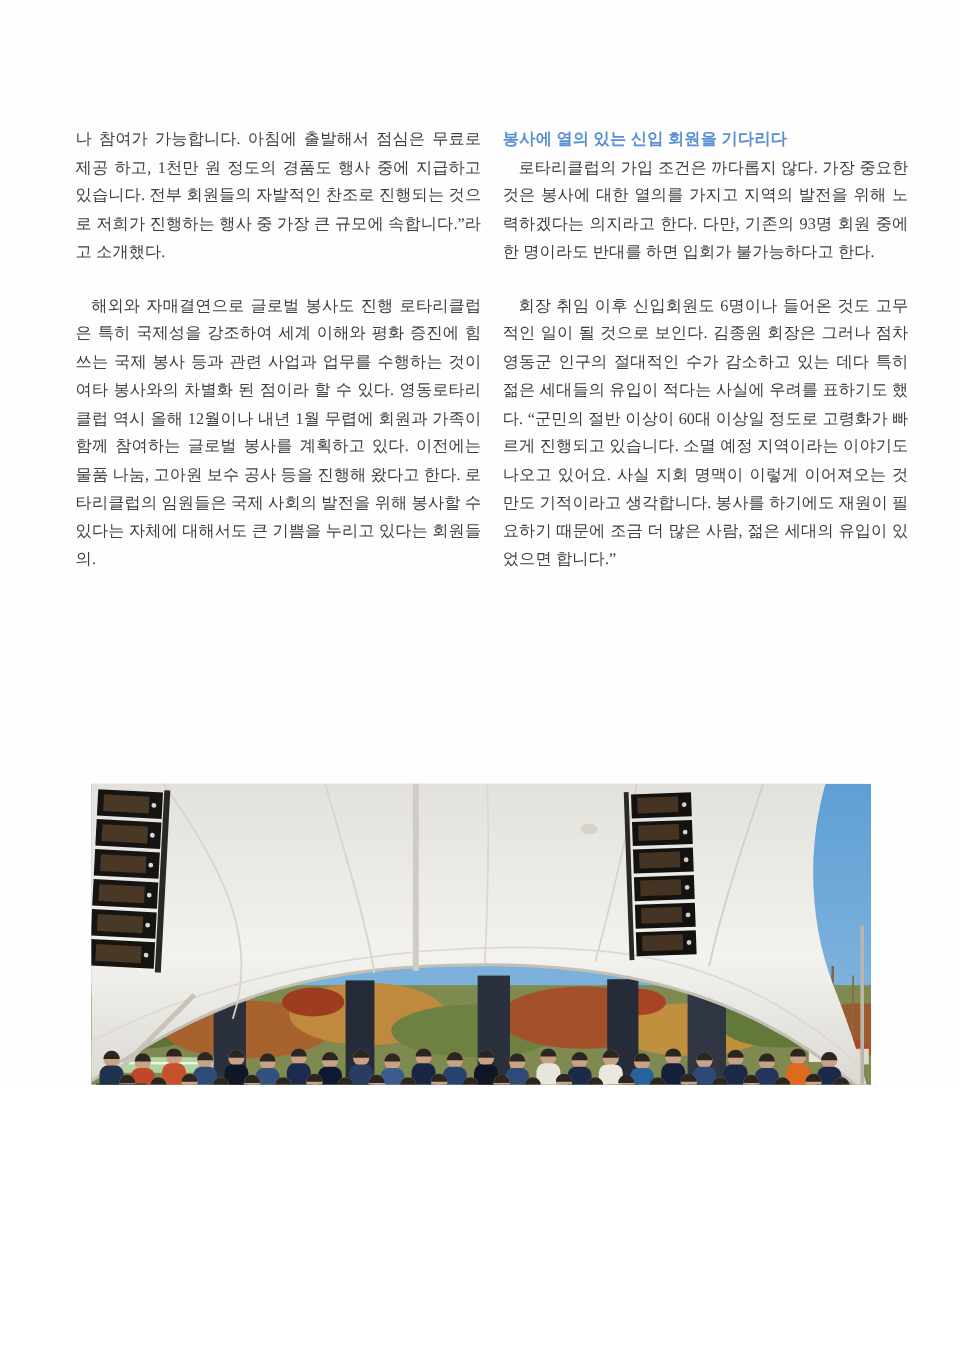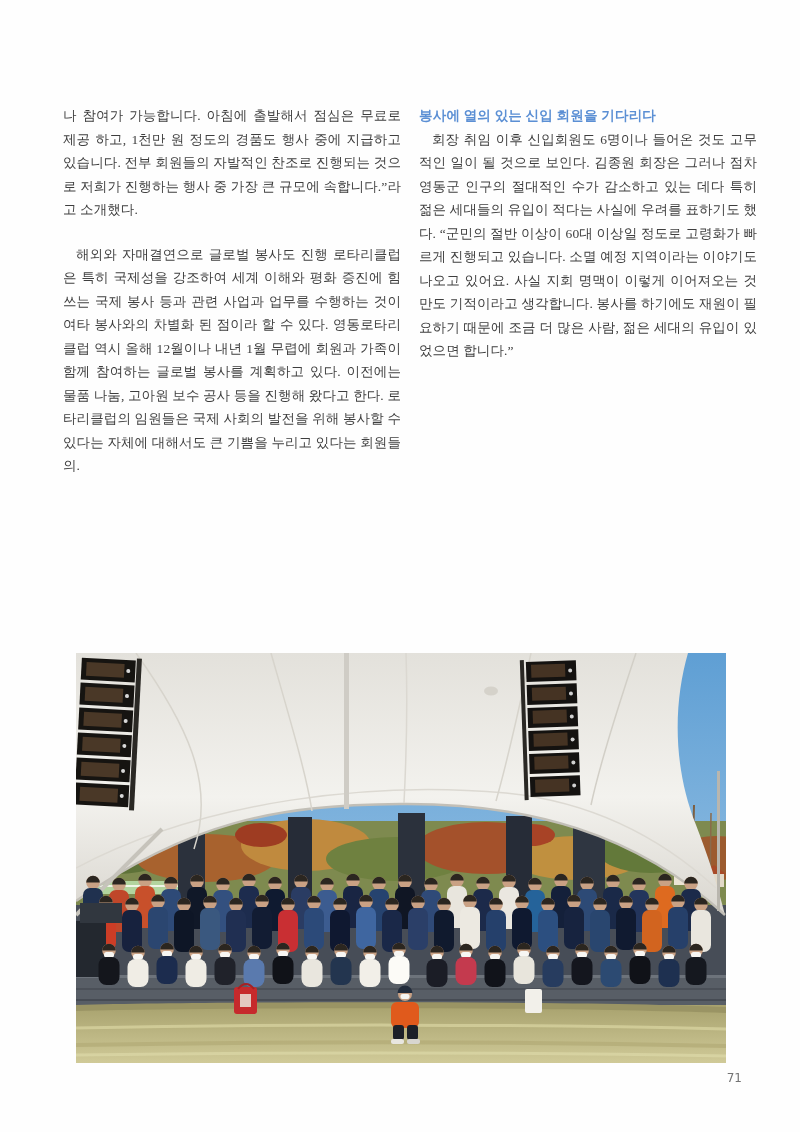--- a/index.html
+++ b/index.html
@@ -1,16 +1,16 @@
 <!DOCTYPE html>
 <html><head>
 <meta charset="utf-8">
 <style>
   html,body{margin:0;padding:0;background:#ffffff;}
-  .page{position:relative;width:800px;height:1132px;background:#fefefe;overflow:hidden;
+  .page{position:relative;width:800px;height:904px;background:#fefefe;overflow:hidden;
         font-family:"Liberation Serif","DejaVu Serif",serif;}
   .col{position:absolute;top:104px;width:338px;}
   .col-left{left:63px;}
   .col-right{left:419px;}
   .body-p{margin:0 0 21px 0;font-size:13.5px;line-height:23.5px;color:#3e3e3e;
           text-align:justify;word-break:break-all;letter-spacing:0.1px;}
   .indent{text-indent:13px;}
   .heading{margin:0;font-size:13.5px;line-height:23.5px;font-weight:bold;color:#5b8fd4;
            letter-spacing:0.2px;}
   .photo{position:absolute;left:76px;top:653px;width:650px;height:410px;margin:0;overflow:hidden;}
@@ -23,20 +23,21 @@
 
 <div class="page">
 
   <div class="col col-left">
     <p class="body-p">나 참여가 가능합니다. 아침에 출발해서 점심은 무료로 제공 하고, 1천만 원 정도의 경품도 행사 중에 지급하고 있습니다. 전부 회원들의 자발적인 찬조로 진행되는 것으로 저희가 진행하는 행사 중 가장 큰 규모에 속합니다.”라고 소개했다.</p>
     <p class="body-p indent">해외와 자매결연으로 글로벌 봉사도 진행 로타리클럽은 특히 국제성을 강조하여 세계 이해와 평화 증진에 힘쓰는 국제 봉사 등과 관련 사업과 업무를 수행하는 것이 여타 봉사와의 차별화 된 점이라 할 수 있다. 영동로타리클럽 역시 올해 12월이나 내년 1월 무렵에 회원과 가족이 함께 참여하는 글로벌 봉사를 계획하고 있다. 이전에는 물품 나눔, 고아원 보수 공사 등을 진행해 왔다고 한다. 로타리클럽의 임원들은 국제 사회의 발전을 위해 봉사할 수 있다는 자체에 대해서도 큰 기쁨을 누리고 있다는 회원들의.</p>
   </div>
 
   <div class="col col-right">
     <h2 class="heading">봉사에 열의 있는 신입 회원을 기다리다</h2>
+    <p class="body-p indent">로타리클럽의 가입 조건은 까다롭지 않다. 가장 중요한 것은 봉사에 대한 열의를 가지고 지역의 발전을 위해 노력하겠다는 의지라고 한다. 다만, 기존의 93명 회원 중에 한 명이라도 반대를 하면 입회가 불가능하다고 한다.</p>
     <p class="body-p indent">회장 취임 이후 신입회원도 6명이나 들어온 것도 고무적인 일이 될 것으로 보인다. 김종원 회장은 그러나 점차 영동군 인구의 절대적인 수가 감소하고 있는 데다 특히 젊은 세대들의 유입이 적다는 사실에 우려를 표하기도 했다. “군민의 절반 이상이 60대 이상일 정도로 고령화가 빠르게 진행되고 있습니다. 소멸 예정 지역이라는 이야기도 나오고 있어요. 사실 지회 명맥이 이렇게 이어져오는 것만도 기적이라고 생각합니다. 봉사를 하기에도 재원이 필요하기 때문에 조금 더 많은 사람, 젊은 세대의 유입이 있었으면 합니다.”</p>
   </div>
 
   <figure class="photo">
     <svg width="650" height="410" viewBox="0 0 650 410" xmlns="http://www.w3.org/2000/svg">
       <defs>
         <linearGradient id="sky" x1="0" y1="0" x2="0" y2="1">
           <stop offset="0" stop-color="#5f9fd4"></stop>
             <stop offset="1" stop-color="#a9cde9"></stop>
         </linearGradient>

